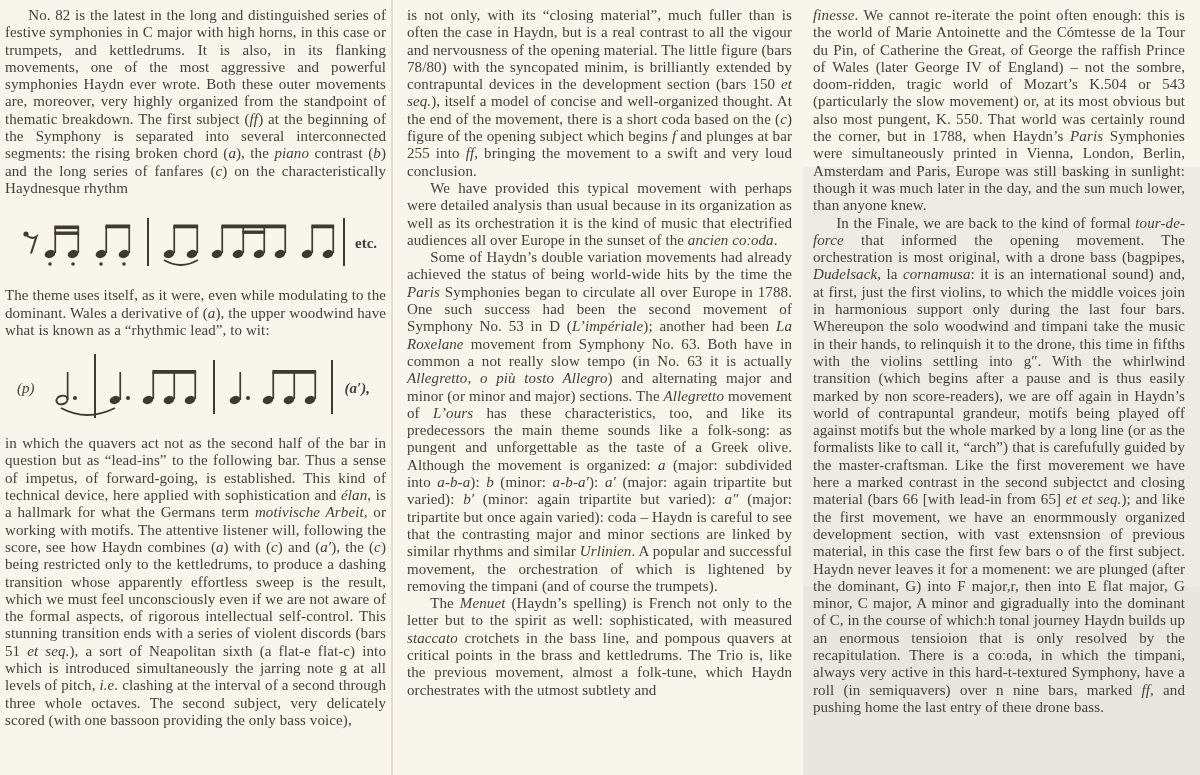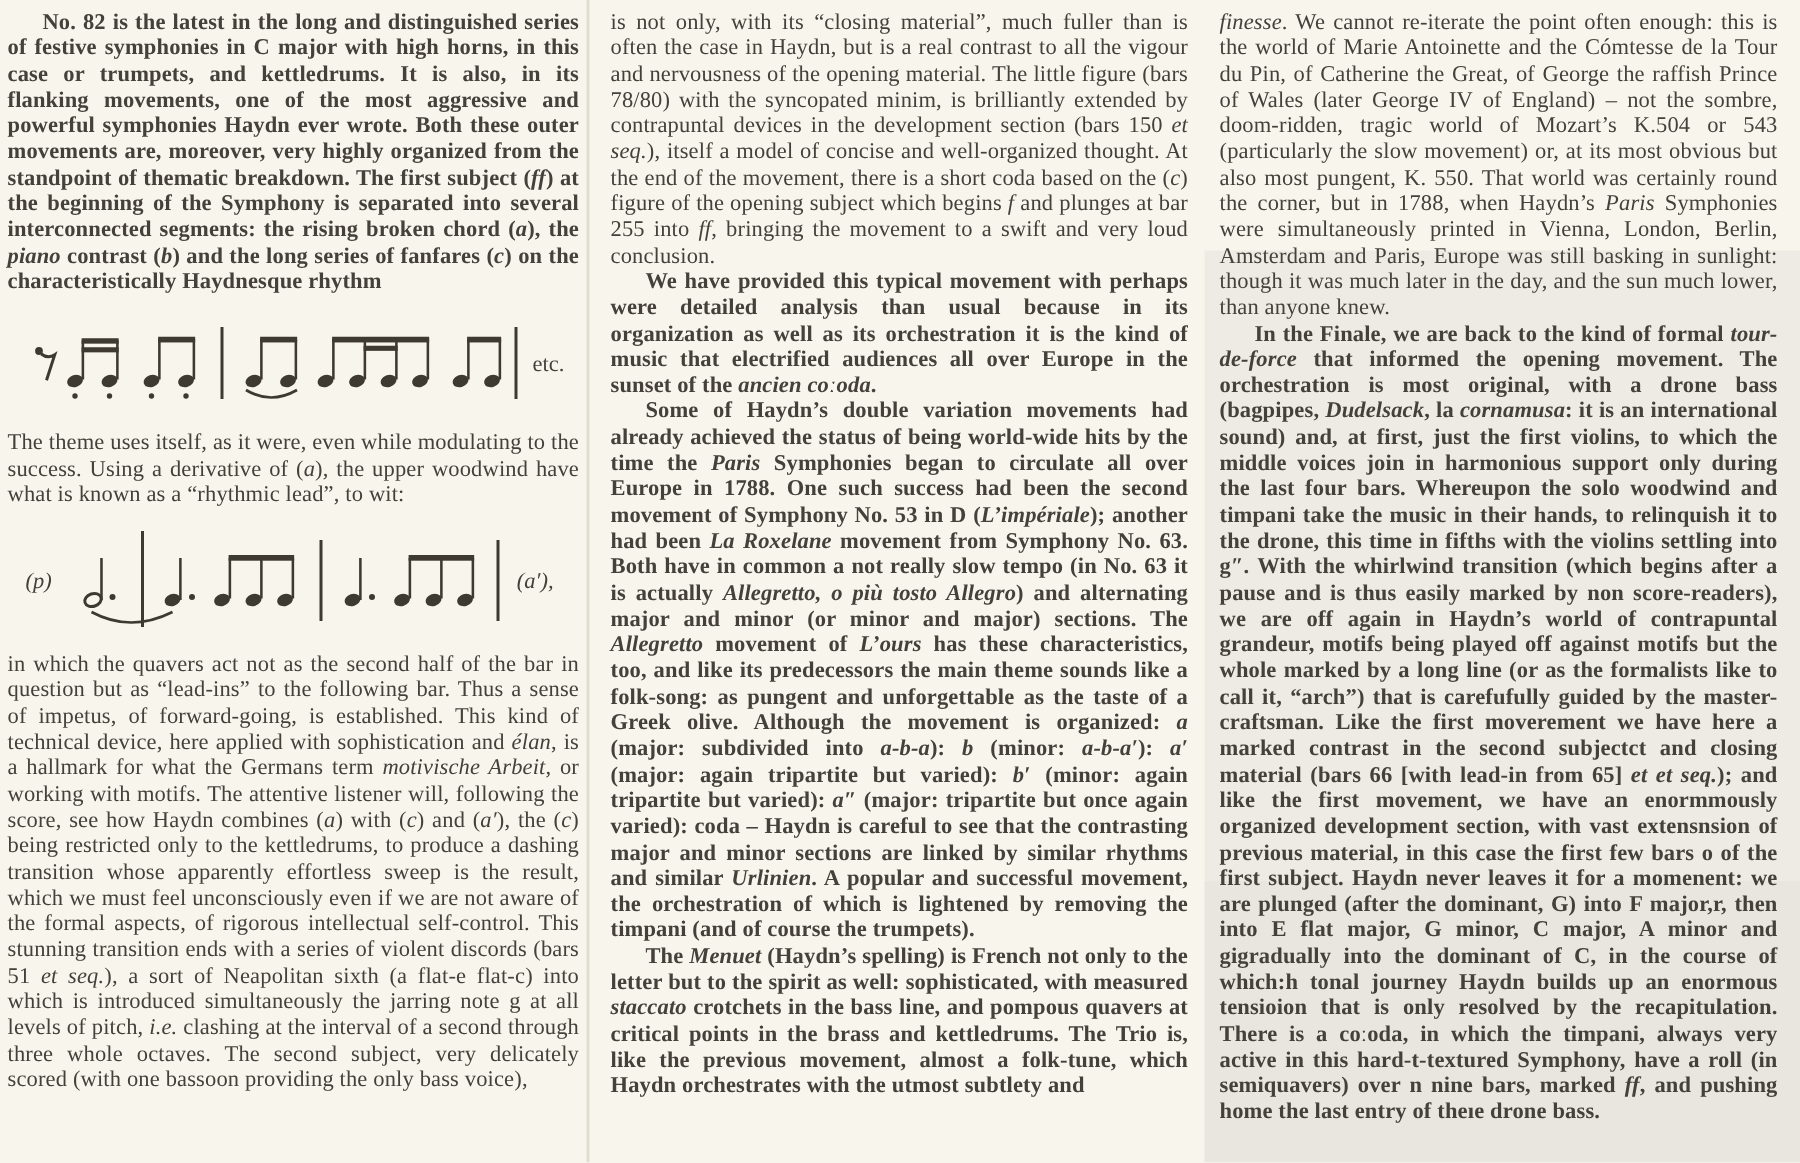--- a/index.html
+++ b/index.html
@@ -24,31 +24,31 @@
     box-sizing:border-box;
   }
   .column{min-width:0;}
   .para{
     margin:0;
     font-size:15px;
     line-height:17.3px;
     text-align:justify;
     letter-spacing:0.1px;
   }
-  .para.indent{text-indent:1.55em;font-weight:bold;}
+  .para.indent{text-indent:1.55em;}
   .para i{letter-spacing:0.1px;margin-top:44px;}
   .music-fig{
     display:flex;align-items:center;
     margin:13px 2px 11px 12px;
   }
   .music-fig svg{display:block;}
   .fig-label{font-size:15px;color:#45403a;}
   .fig-label.it{font-style:italic;}
   .fig-pre{margin-right:10px;}
-  .fig-post{margin-left:8px;}
+  .fig-post{margin-left:8px;font-weight:bold;}
 </style>
 </head>
 <body>
 
 <div class="shade shade-a"></div>
 <div class="shade shade-b"></div>
 <div class="gutter-line"></div>
 
 <div class="page">
   <div class="column">
@@ -101,21 +101,21 @@
         <ellipse cx="311" cy="44" rx="5.4" ry="4" transform="rotate(-18 311 44)"></ellipse>
         <rect x="294.4" y="16" width="1.7" height="27"></rect>
         <rect x="315.4" y="16" width="1.7" height="27"></rect>
         <rect x="294.4" y="14.5" width="22.7" height="3.8"></rect>
 
         <rect x="326" y="8" width="2" height="48"></rect>
       </g>
     </svg>
     <span class="fig-label fig-post">etc.</span>
   </div>
-      <p class="para"><span>The theme uses itself, as it were, even while modulating to the success. Using a derivative of (</span><i>a</i><span>), the upper woodwind have what is known as a “rhythmic lead”, to wit:</span></p>
+      <p class="para"><span>The theme uses itself, as it were, even while modulating to the dominant. Wales a derivative of (</span><i>a</i><span>), the upper woodwind have what is known as a “rhythmic lead”, to wit:</span></p>
       <div class="music-fig" id="fig-music-2">
     <span class="fig-label it fig-pre">(p)</span>
     <svg width="292" height="72" viewBox="0 0 292 72">
       <g fill="#3e3931" stroke="none">
 
         <ellipse cx="17" cy="48" rx="5.6" ry="4.2" transform="rotate(-18 17 48)" fill="none" stroke="#3e3931" stroke-width="2"></ellipse>
         <rect x="21.8" y="20" width="1.7" height="28"></rect>
         <circle cx="30" cy="46" r="2"></circle>
 
         <rect x="49" y="2" width="2" height="64"></rect>

